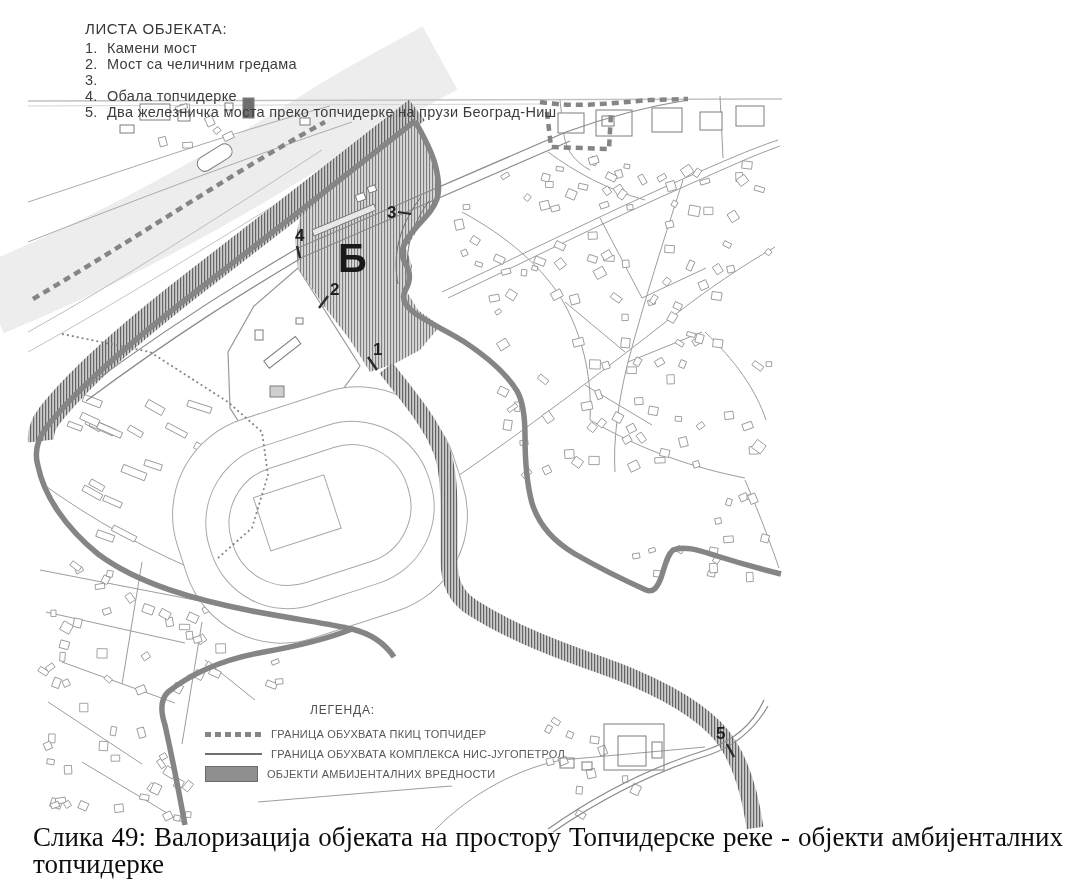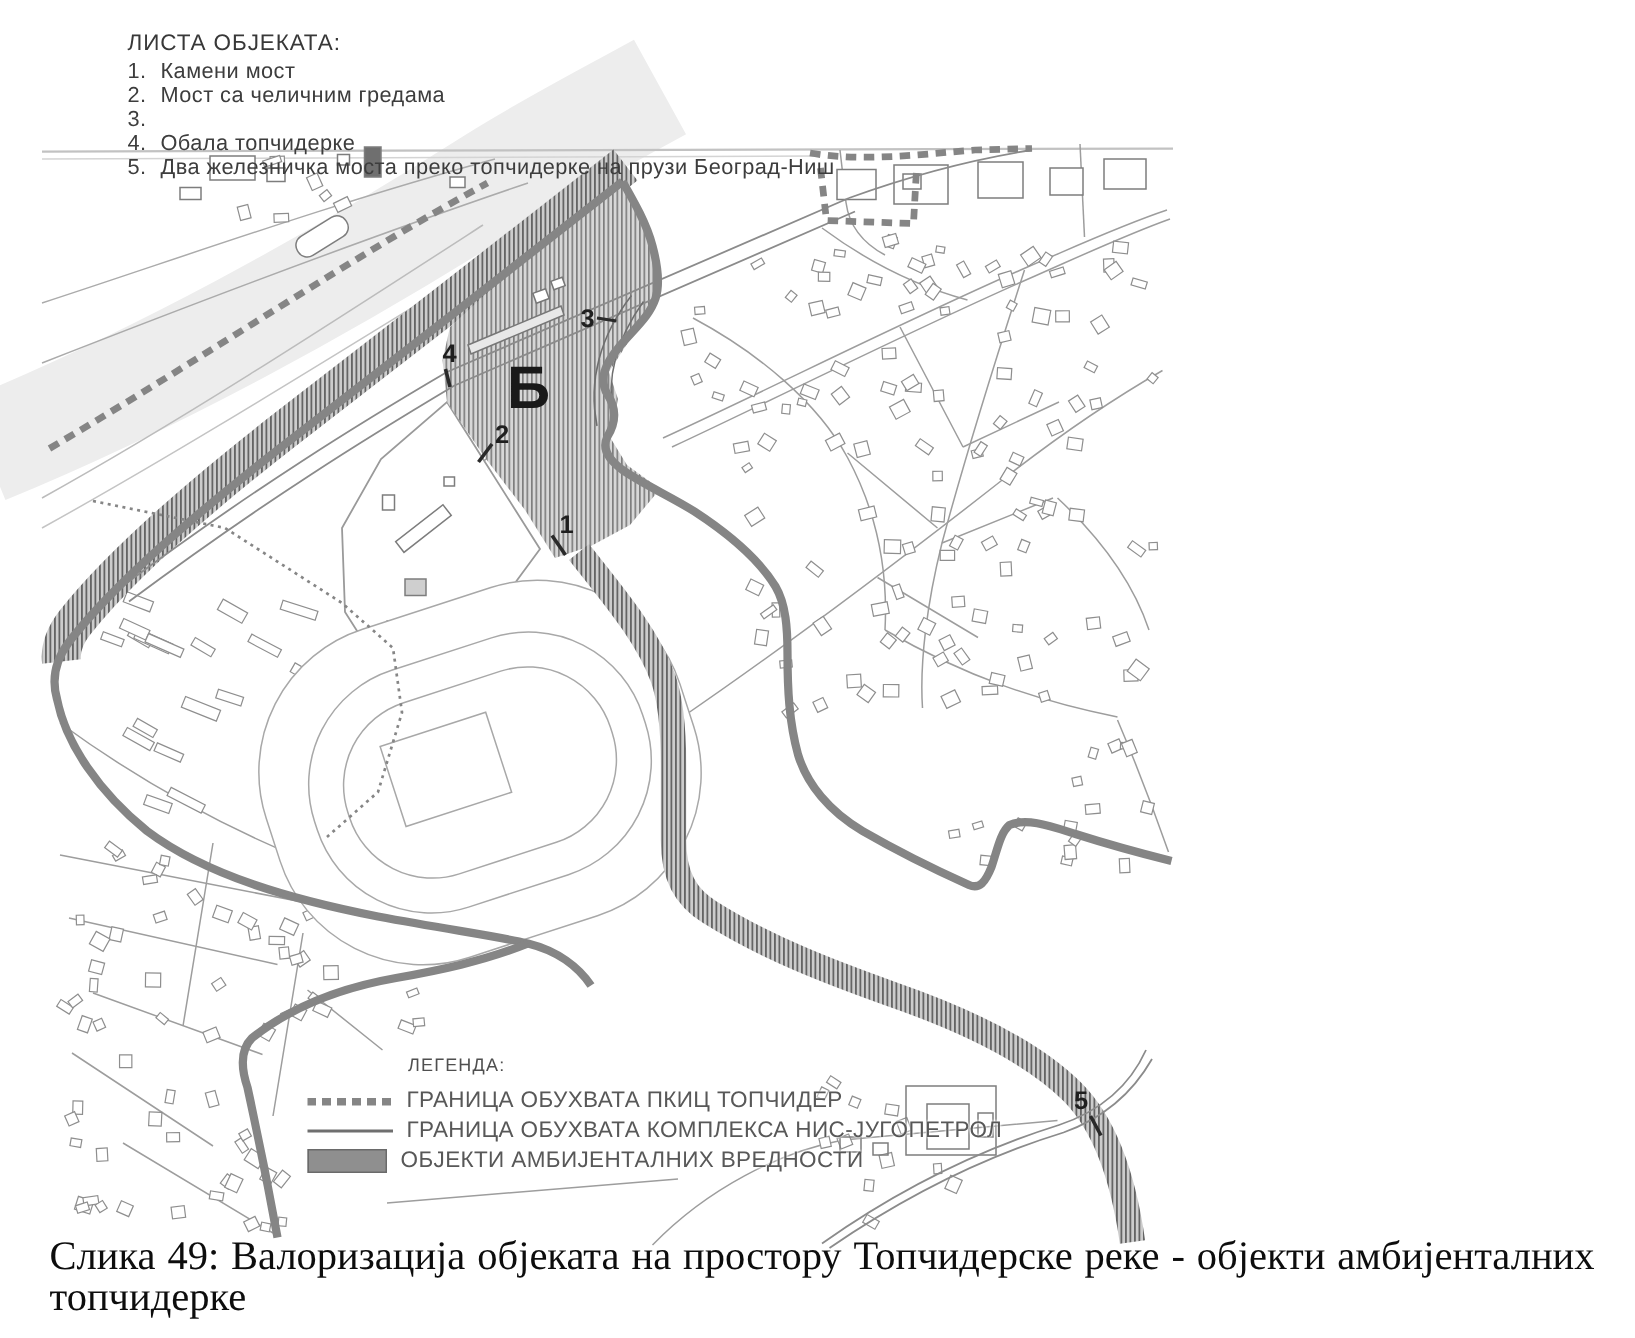--- a/index.html
+++ b/index.html
@@ -8,24 +8,24 @@
   svg{position:absolute;left:0;top:0;}
 
   
   .list-block{position:absolute;left:85px;top:20px;color:#3d3d3d;}
   .list-title{font-size:15px;letter-spacing:.6px;margin-bottom:3px;color:#383838;}
   .li{display:flex;font-size:14.5px;line-height:16px;letter-spacing:.3px;}
   .li .num{width:22px;flex:none;}
 
   
   .legend{position:absolute;left:205px;top:703px;color:#585858;}
-  .legend-title{font-size:12px;letter-spacing:.8px;margin-left:67px;margin-bottom:7px;color:#4f4f4f;}
+  .legend-title{font-size:12px;letter-spacing:.8px;margin-left:105px;margin-bottom:7px;color:#4f4f4f;}
   .legend-row{display:flex;align-items:center;height:20px;}
   .legend-row.tall{height:27px;}
-  .legend-label{font-size:15px;letter-spacing:.25px;line-height:10.5px;white-space:pre-line;
+  .legend-label{font-size:11px;letter-spacing:.25px;line-height:10.5px;white-space:pre-line;
                 text-shadow:0 0 2px #fff,0 0 2px #fff;}
   .sym{display:inline-block;width:57px;margin-right:9px;flex:none;}
   .sym-thick-dashed{height:5px;background:repeating-linear-gradient(90deg,#858585 0 6px,transparent 6px 10px);}
   .sym-dotted{height:3px;background:repeating-linear-gradient(90deg,#8d8d8d 0 2.5px,transparent 2.5px 5.5px);}
   .sym-solid{height:2px;background:#6f6f6f;}
   .sym-swatch-dark{height:14px;width:51px;background:#8f8f8f;border:1.5px solid #6a6a6a;}
   .sym-swatch-light{height:14px;width:51px;background:#b7b7b7;border:1.5px solid #929292;}
 
   
   .caption{position:absolute;left:33px;top:824px;width:1030px;

